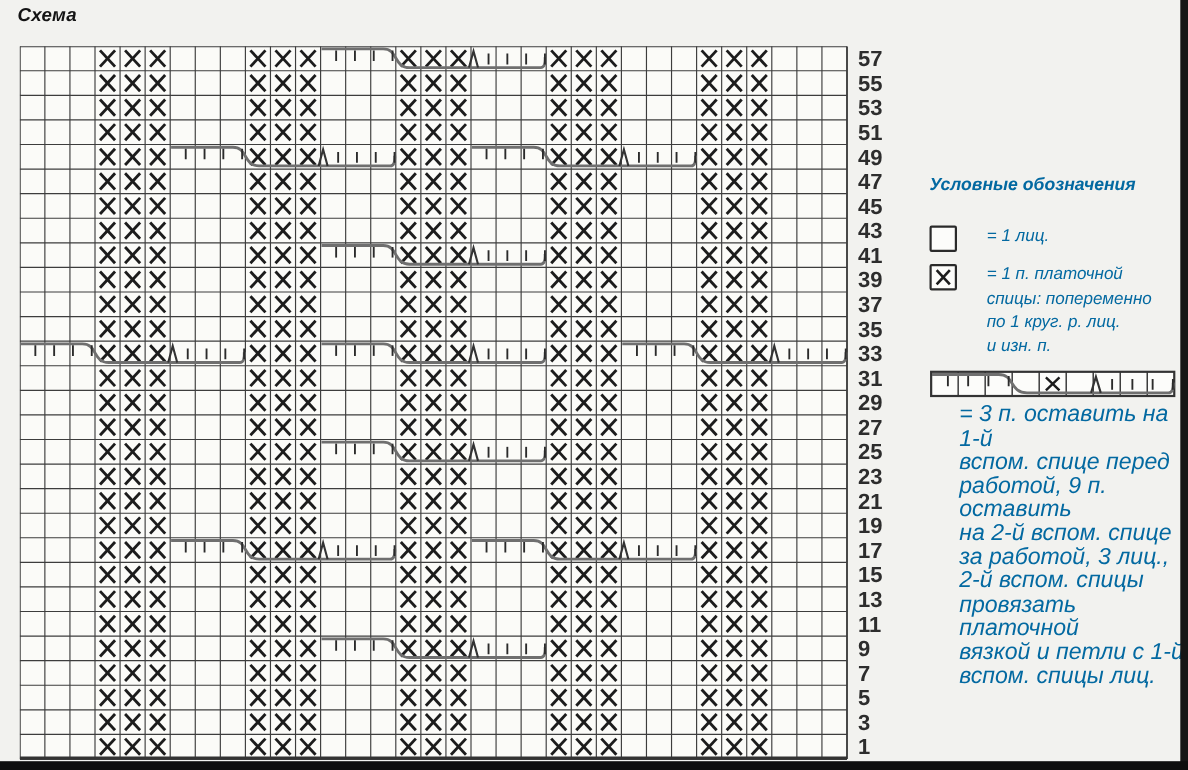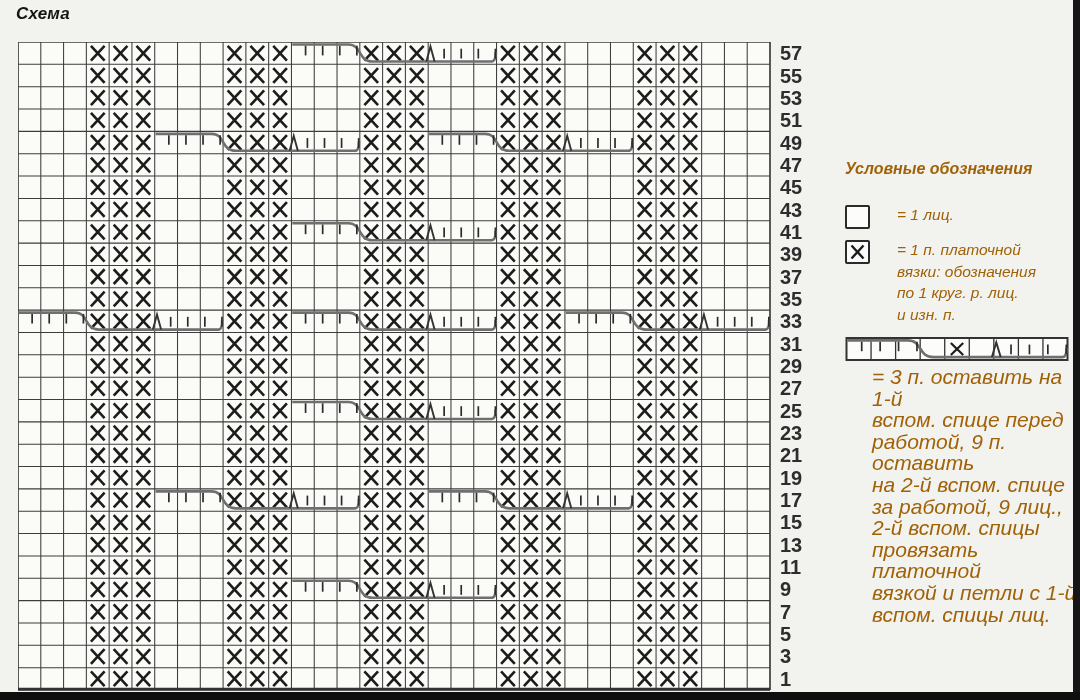--- a/index.html
+++ b/index.html
@@ -2,21 +2,21 @@
 <html><head>
 <meta charset="utf-8">
 <style>
   html,body{margin:0;padding:0;}
   body{width:1080px;height:700px;overflow:hidden;background:#f2f2ef;
        font-family:"Liberation Sans",sans-serif;position:relative;}
   .page{position:absolute;left:0;top:0;width:1080px;height:516px;}
   .title{position:absolute;left:16px;top:4px;font-size:17px;font-weight:bold;
          font-style:italic;color:#141414;letter-spacing:.2px;}
   .chart-wrap{position:absolute;left:18px;top:42px;}
-  .legend{position:absolute;left:845px;top:160px;width:236px;color:#a16207;
+  .legend{position:absolute;left:845px;top:160px;width:236px;color:#0369a1;
           font-style:italic;}
   .legend-title{font-size:16px;font-weight:bold;line-height:18px;margin-bottom:26px;}
   .legend-item{display:flex;gap:27px;margin-bottom:10px;font-size:15.5px;
                line-height:21.5px;}
   .sq{width:21px;height:20px;border:2.4px solid #2a2a2a;border-radius:2px;
       background:#fcfcfa;flex:0 0 auto;margin-top:1px;position:relative;}
   .sq svg{position:absolute;left:0;top:0;}
   .cable-item{display:block;margin-top:4px;}
   .cable-sym{display:block;}
   .cable-txt{margin-left:27px;font-size:21px;line-height:21.6px;margin-top:3px;}
@@ -1144,21 +1144,21 @@
 
     <div class="legend-item">
       <span class="sq">
         <svg width="21" height="20" viewBox="0 0 21 20">
           <line x1="4.5" y1="3.5" x2="16.5" y2="16.5" stroke="#1c1c1c" stroke-width="2.4"></line>
           <line x1="16.5" y1="3.5" x2="4.5" y2="16.5" stroke="#1c1c1c" stroke-width="2.4"></line>
         </svg>
       </span>
       <div>
         <div>= 1 п. платочной</div>
-        <div>вязки: обозначения</div>
+        <div>спицы: попеременно</div>
         <div>по 1 круг. р. лиц.</div>
         <div>и изн. п.</div>
       </div>
     </div>
 
     <div class="cable-item">
       <svg id="legend-cable-svg" class="cable-sym" width="226" height="28" viewBox="0 0 226 28">
           <rect x="1.5" y="3" width="221" height="22" fill="#fcfcfa" stroke="#333" stroke-width="2"></rect>
           <line x1="26.055555555555557" y1="3" x2="26.055555555555557" y2="25" stroke="#333" stroke-width="1.3"></line>
           <line x1="50.611111111111114" y1="3" x2="50.611111111111114" y2="25" stroke="#333" stroke-width="1.3"></line>
@@ -1181,21 +1181,21 @@
           <line x1="221.2722222222222" y1="9.6" x2="221.2722222222222" y2="19.28" stroke="#2b2b2b" stroke-width="1.7"></line>
           <path d="M 146.8688888888889 22.14 L 151.2888888888889 7.4 L 155.7088888888889 22.14" fill="none" stroke="#333" stroke-width="1.9"></path>
           <line x1="105.83333333333334" y1="8.06" x2="118.16666666666667" y2="19.94" stroke="#1c1c1c" stroke-width="2.2"></line>
           <line x1="118.16666666666667" y1="8.06" x2="105.83333333333334" y2="19.94" stroke="#1c1c1c" stroke-width="2.2"></line>
         </svg>
       <div class="cable-txt">
         <div>= 3 п. оставить на 1-й</div>
         <div>вспом. спице перед</div>
         <div>работой, 9 п. оставить</div>
         <div>на 2-й вспом. спице</div>
-        <div>за работой, 9 лиц.,</div>
+        <div>за работой, 3 лиц.,</div>
         <div>2-й вспом. спицы</div>
         <div>провязать платочной</div>
         <div>вязкой и петли с 1-й</div>
         <div>вспом. спицы лиц.</div>
       </div>
     </div>
   </div>
 
   <div class="edge-right"></div>
   <div class="edge-bottom"></div>

